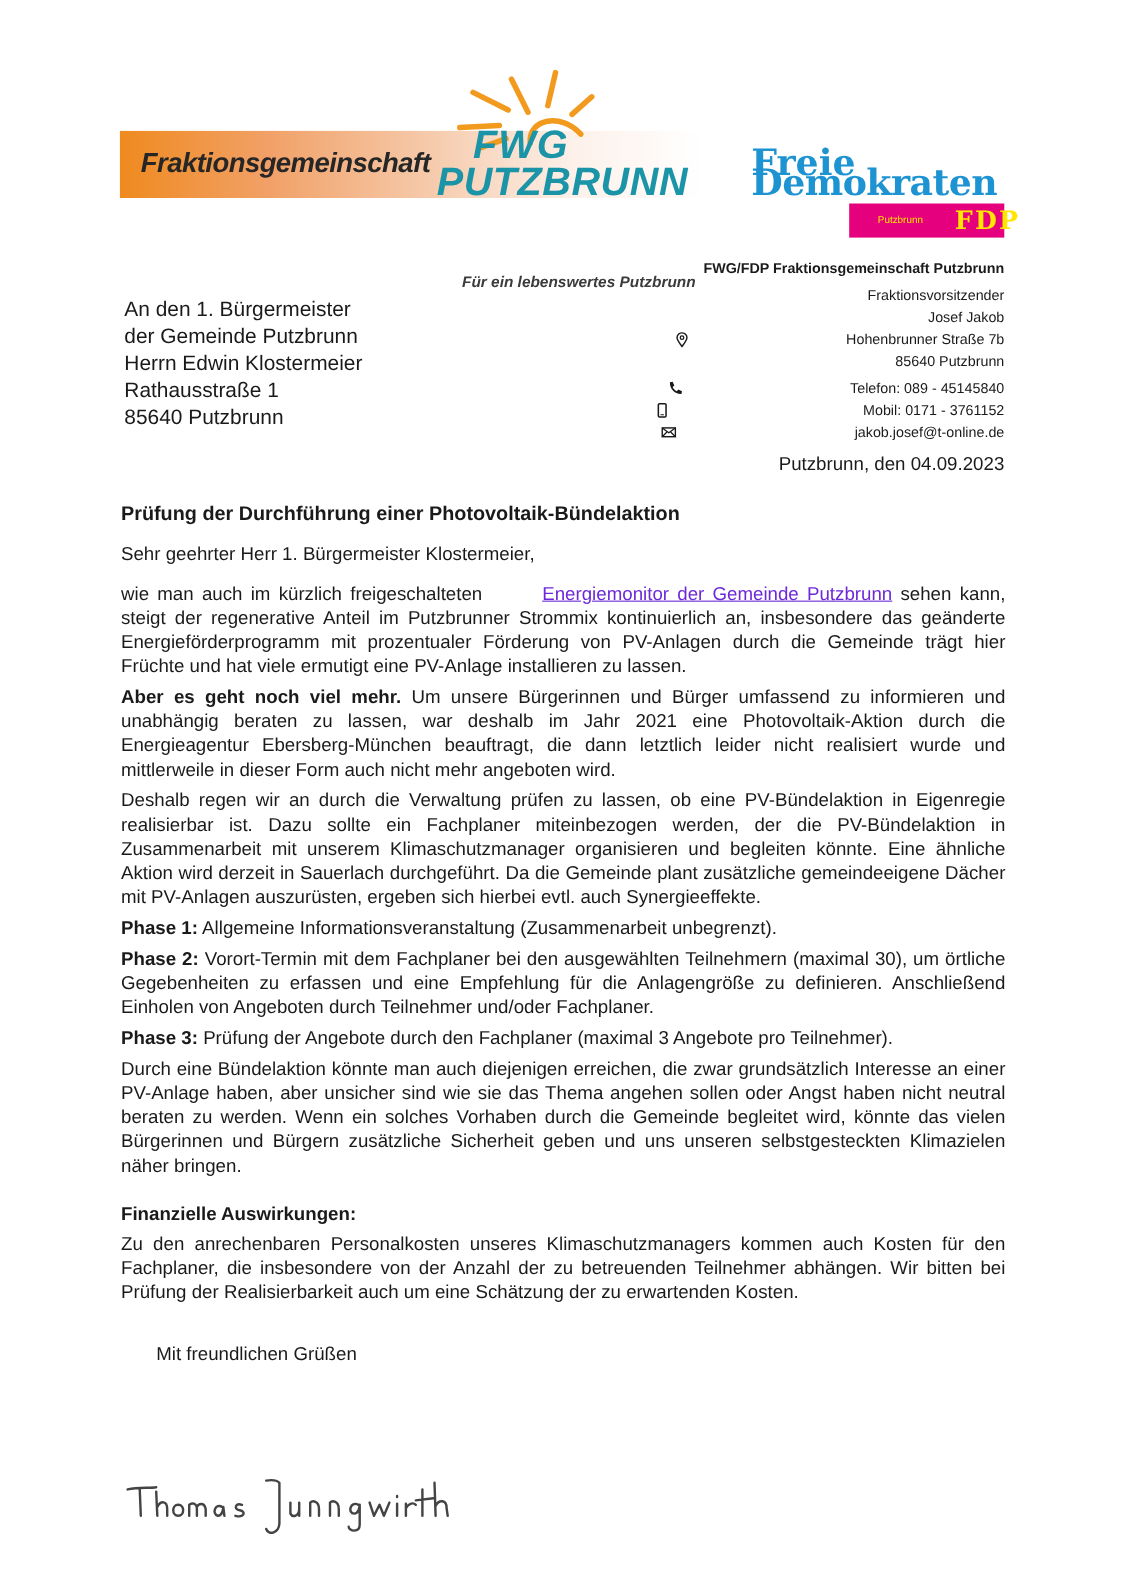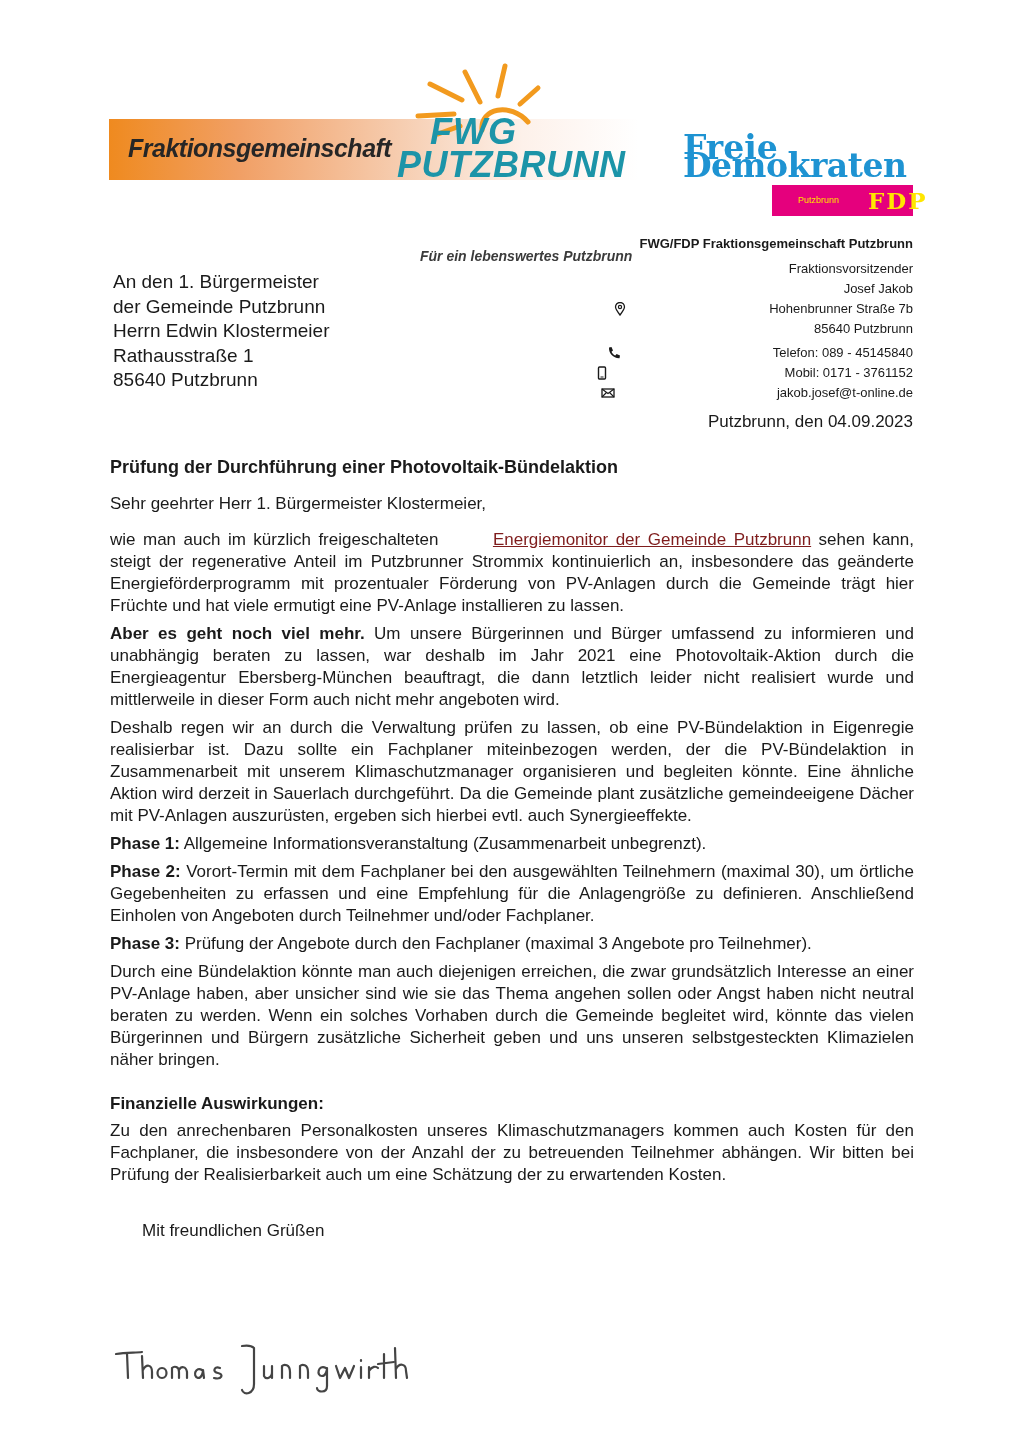--- a/index.html
+++ b/index.html
@@ -38,21 +38,21 @@
   
   .recipient { position: absolute; left: 113px; top: 270px; font-size: 19px; line-height: 24.5px; color: #1a1a1a; }
 
   
   .body { position: absolute; left: 110px; top: 456px; width: 804px; font-size: 17px;
           line-height: 22px; color: #1a1a1a; }
   .subject { font-weight: bold; font-size: 18px; line-height: 23px; margin-bottom: 14px; }
   .salutation { margin-bottom: 14px; }
   .para { text-align: justify; margin-bottom: 6px; }
   .para b { font-weight: bold; }
-  .link { color: #7f1d1d; text-decoration: underline; padding-left: 47px; }
+  .link { color: #6d28d9; text-decoration: underline; padding-left: 47px; }
   .fin-head { font-weight: bold; margin-top: 22px; margin-bottom: 5px; }
   .closing { margin-top: 34px; margin-left: 32px; }
   .signature { position: absolute; left: 112px; top: 1342px; width: 310px; height: 56px; }
 </style>
 </head>
 <body>
 
 <div class="fwg-banner"></div>
 <div class="fwg-banner-text">Fraktionsgemeinschaft</div>
 

